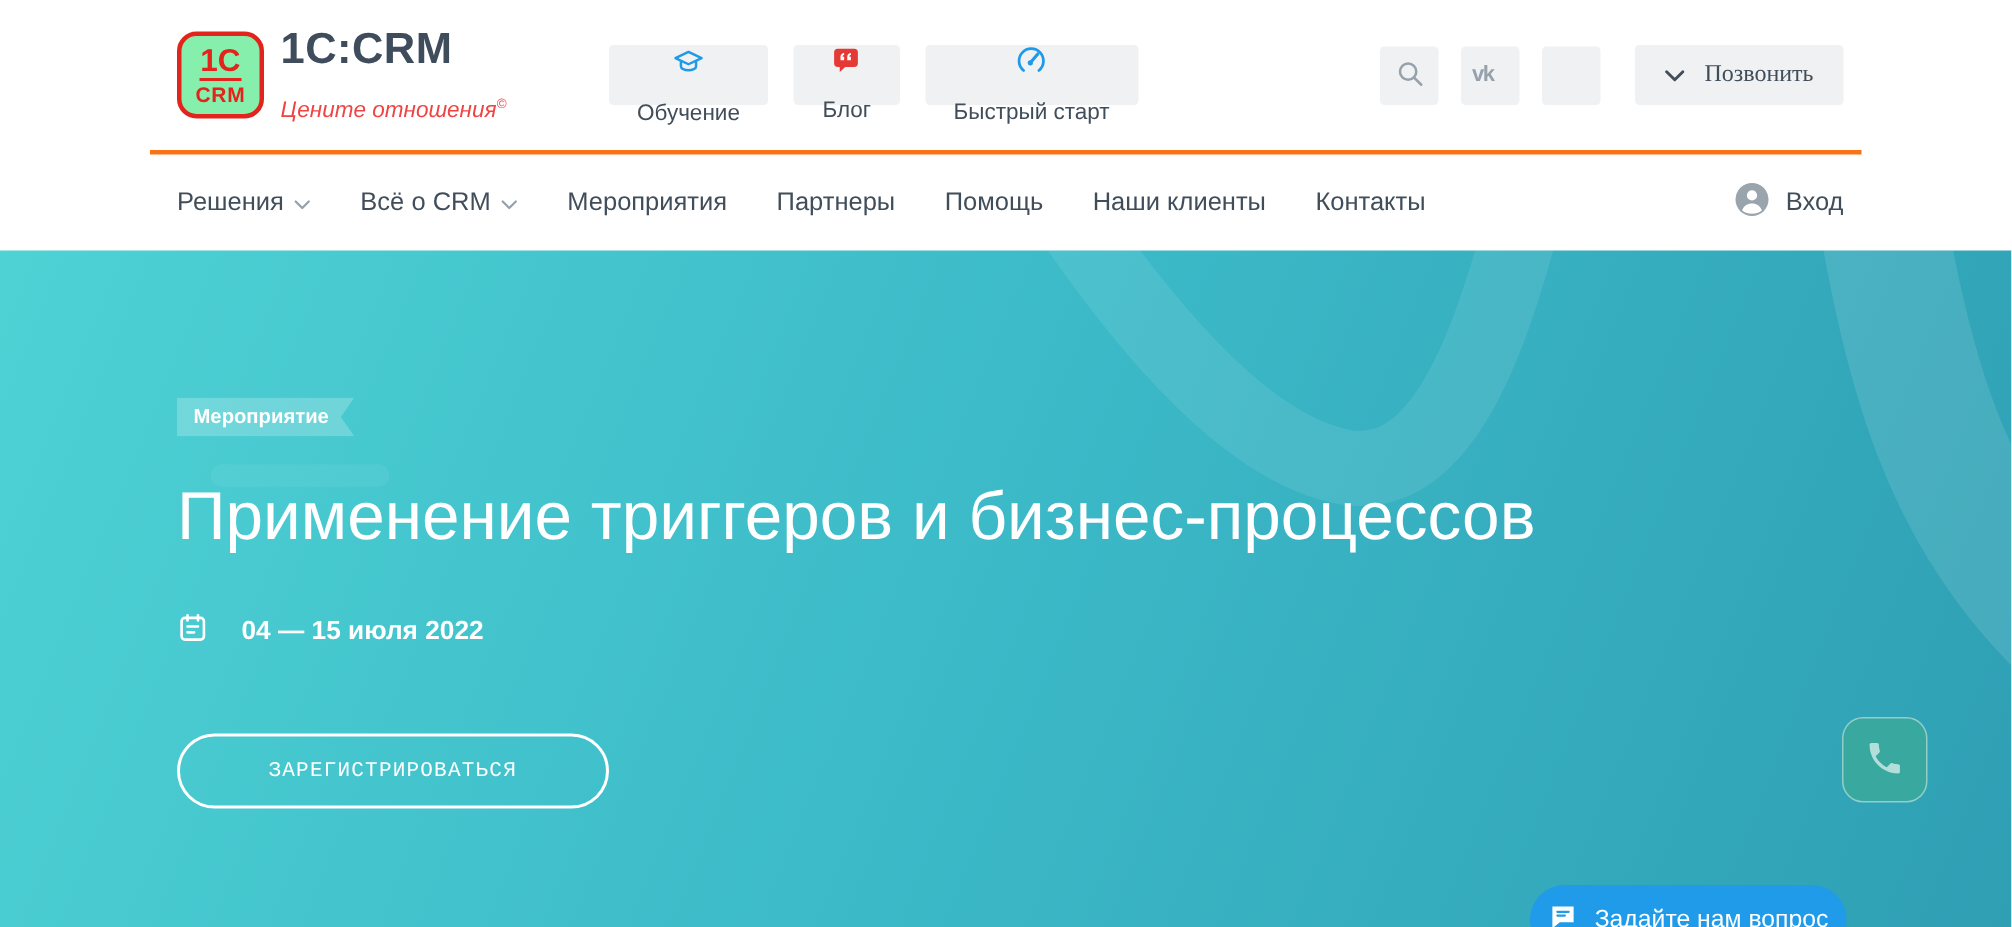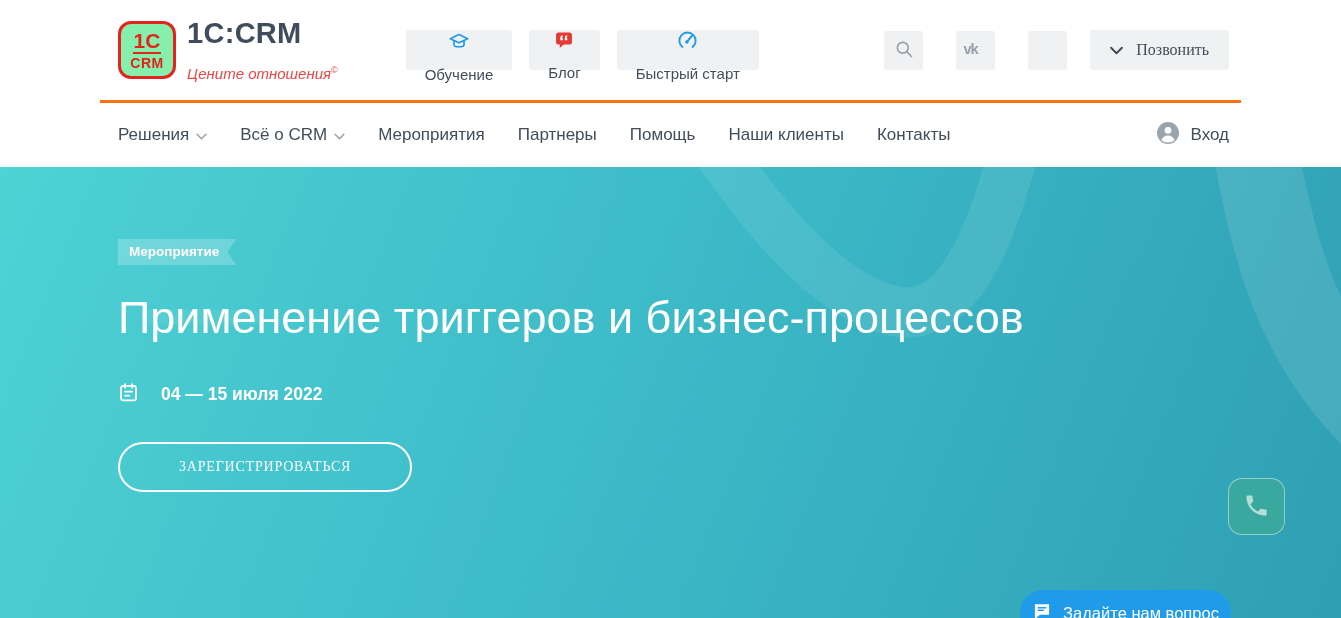--- a/index.html
+++ b/index.html
@@ -18,52 +18,52 @@
   .lb1 { color:#e3241d; font-weight:bold; font-size:21px; border-bottom:2.5px solid #e3241d; padding:0 1px 1px; }
   .lb2 { color:#e3241d; font-weight:bold; font-size:14px; letter-spacing:.5px; margin-top:2px; }
   .logo-title { font-size:29px; font-weight:600; color:#3f4c5c; letter-spacing:.3px; line-height:1.05; }
   .logo-tagline { font-size:15px; color:#ef4444; margin-top:16px;font-style:italic; }
   .logo-tagline sup { font-size:9px; }
 
   .quick-links { display:flex; gap:17px; margin-left:68px; }
   .ql-btn { height:40px; padding:0 19px; background:#f0f1f2; border:none; border-radius:3px;
             display:flex; align-items:center; gap:11px; font-size:15px; color:#414e5a;
             font-family:inherit; cursor:pointer; white-space:nowrap;flex-direction:column; }
-  .icon-btns { display:flex; gap:33px; margin-left:auto; }
+  .icon-btns { display:flex; gap:15px; margin-left:auto; }
   .icon-btn { width:39px; height:39px; background:#f0f1f2; border:none; border-radius:3px;
               display:flex; align-items:center; justify-content:center; cursor:pointer; }
   .call-btn { margin-left:23px; height:40px; padding:0 20px; background:#f0f1f2; border:none;
               border-radius:3px; display:flex; align-items:center; gap:13px; font-size:16px;
               color:#414e5a; font-family:Liberation Serif, serif; cursor:pointer; }
   .chev { color:#414e5a; display:flex; }
 
   
   nav { height:67px; background:#fff; }
   .nav-inner { border-top:3px solid #f97316; height:100%; display:flex; align-items:center; gap:33px; }
   .nav-link { font-size:17px; color:#414e5a; text-decoration:none; display:flex; align-items:center;
               gap:7px; cursor:pointer; white-space:nowrap; }
   .nav-chev { color:#97a1ab; display:flex; margin-top:2px; }
   .login { margin-left:auto; display:flex; align-items:center; gap:11px; font-size:17px;
            color:#414e5a; cursor:pointer; text-decoration:none; }
 
   
   .hero { position:relative; height:451px;
           background:linear-gradient(112deg,#4ed2d4 0%,#3cbac8 48%,#2f9fb4 100%); }
   .pattern { position:absolute; inset:0; pointer-events:none; }
-  .hero-content { position:relative; padding-top:72px; }
+  .hero-content { position:relative; padding-top:98px; }
   .badge { display:inline-block; background:rgba(255,255,255,.22); color:#fff; font-size:13.5px;
            font-weight:bold; padding:5px 17px 6px 11px;
            clip-path:polygon(0 0,100% 0,calc(100% - 9px) 50%,100% 100%,0 100%); }
   .hero h1 { margin-top:27px; font-size:45px; font-weight:300; color:#fff; line-height:1.15;
              letter-spacing:0; }
   .date-row { margin-top:38px; display:flex; align-items:center; gap:22px; color:#fff;
               font-size:17.5px; font-weight:bold; }
-  .register { margin-top:34px; height:50px; padding:0 59px; border:2px solid #fff; border-radius:25px;
+  .register { margin-top:55px; height:50px; padding:0 59px; border:2px solid #fff; border-radius:25px;
               background:transparent; color:#fff; font-size:14px; letter-spacing:.8px;
-              font-family:Liberation Serif, serif; cursor:pointer; display:inline-flex; align-items:center; }
+              font-family:Liberation Mono, monospace; cursor:pointer; display:inline-flex; align-items:center; }
 
   .phone-fab { position:absolute; left:1228px; top:311px; width:57px; height:57px; border-radius:14px;
                background:#39a89e; border:1.5px solid rgba(255,255,255,.45); display:flex;
                align-items:center; justify-content:center; cursor:pointer; }
   .chat-btn { position:absolute; left:1020px; top:423px; width:211px; height:46px; border-radius:23px;
               background:#1f9bea; border:none; color:#fff; display:flex; align-items:center;
               justify-content:center; gap:11px; font-size:16.5px; font-family:inherit; cursor:pointer; }
 </style>
 </head>
 <body>

